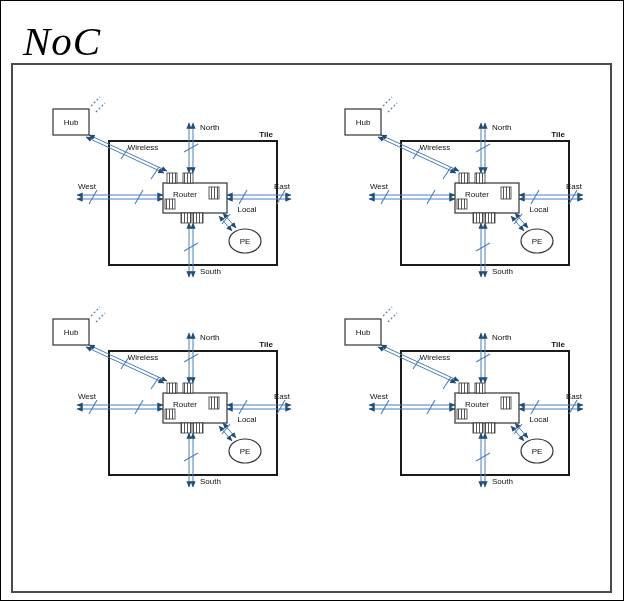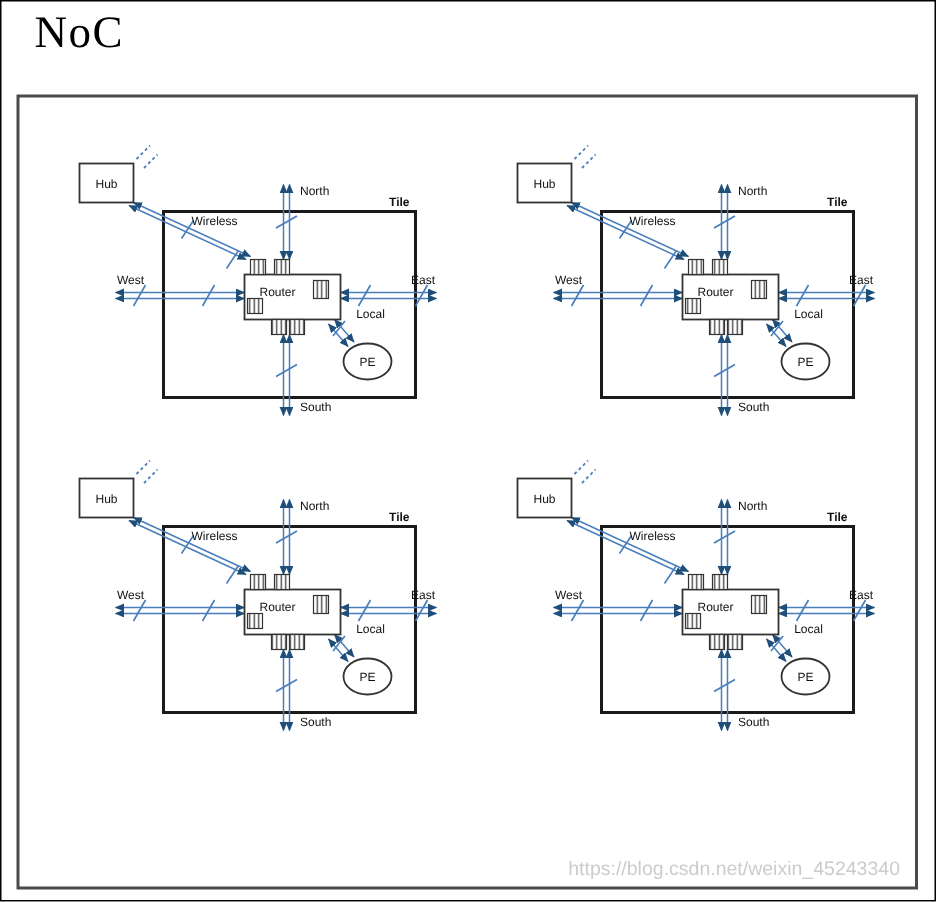--- a/index.html
+++ b/index.html
@@ -2,23 +2,23 @@
 <html style="--link: #4a7ebb; --arrow: #1f4e79; --box-border: #333333; --watermark: #cccccc;"><head>
 <meta charset="utf-8">
 <style>
   html,body { margin:0; padding:0; background:#888; }
   .page {
     position:relative; width:624px; height:601px; background:#fff;
     border:1px solid #000; box-sizing:border-box; overflow:hidden;
     font-family:"Liberation Sans", sans-serif;
   }
   .title {
-    position:absolute; left:22px; top:4px; margin:0;
+    position:absolute; left:22px; top:16px; margin:0;
     font-family:"Liberation Serif", serif; font-weight:400;
-    font-size:30px; color:#000; letter-spacing:1px;
+    font-size:41px; color:#000; letter-spacing:1px;font-style:italic;
   }
   .frame {
     position:absolute; left:10px; top:62px; width:601px; height:530px;
     border:2px solid #4a4a4a; box-sizing:border-box; background:#fff;
   }
   .grid {
     position:absolute; left:26px; top:26px;
     display:grid; grid-template-columns:repeat(2, 264px);
     column-gap:28px; row-gap:14px;
   }
@@ -353,15 +353,14 @@
     </g>
 
     <g>
       <ellipse class="box" cx="206" cy="150" rx="16" ry="12"></ellipse>
       <text class="t-box" x="206" y="153" text-anchor="middle">PE</text>
     </g>
 
   </svg>
 </div>
 
-    <div class="watermark">https://blog.csdn.net/weixin_45243340</div>
   </div>
 </div>
 
 </body></html>

